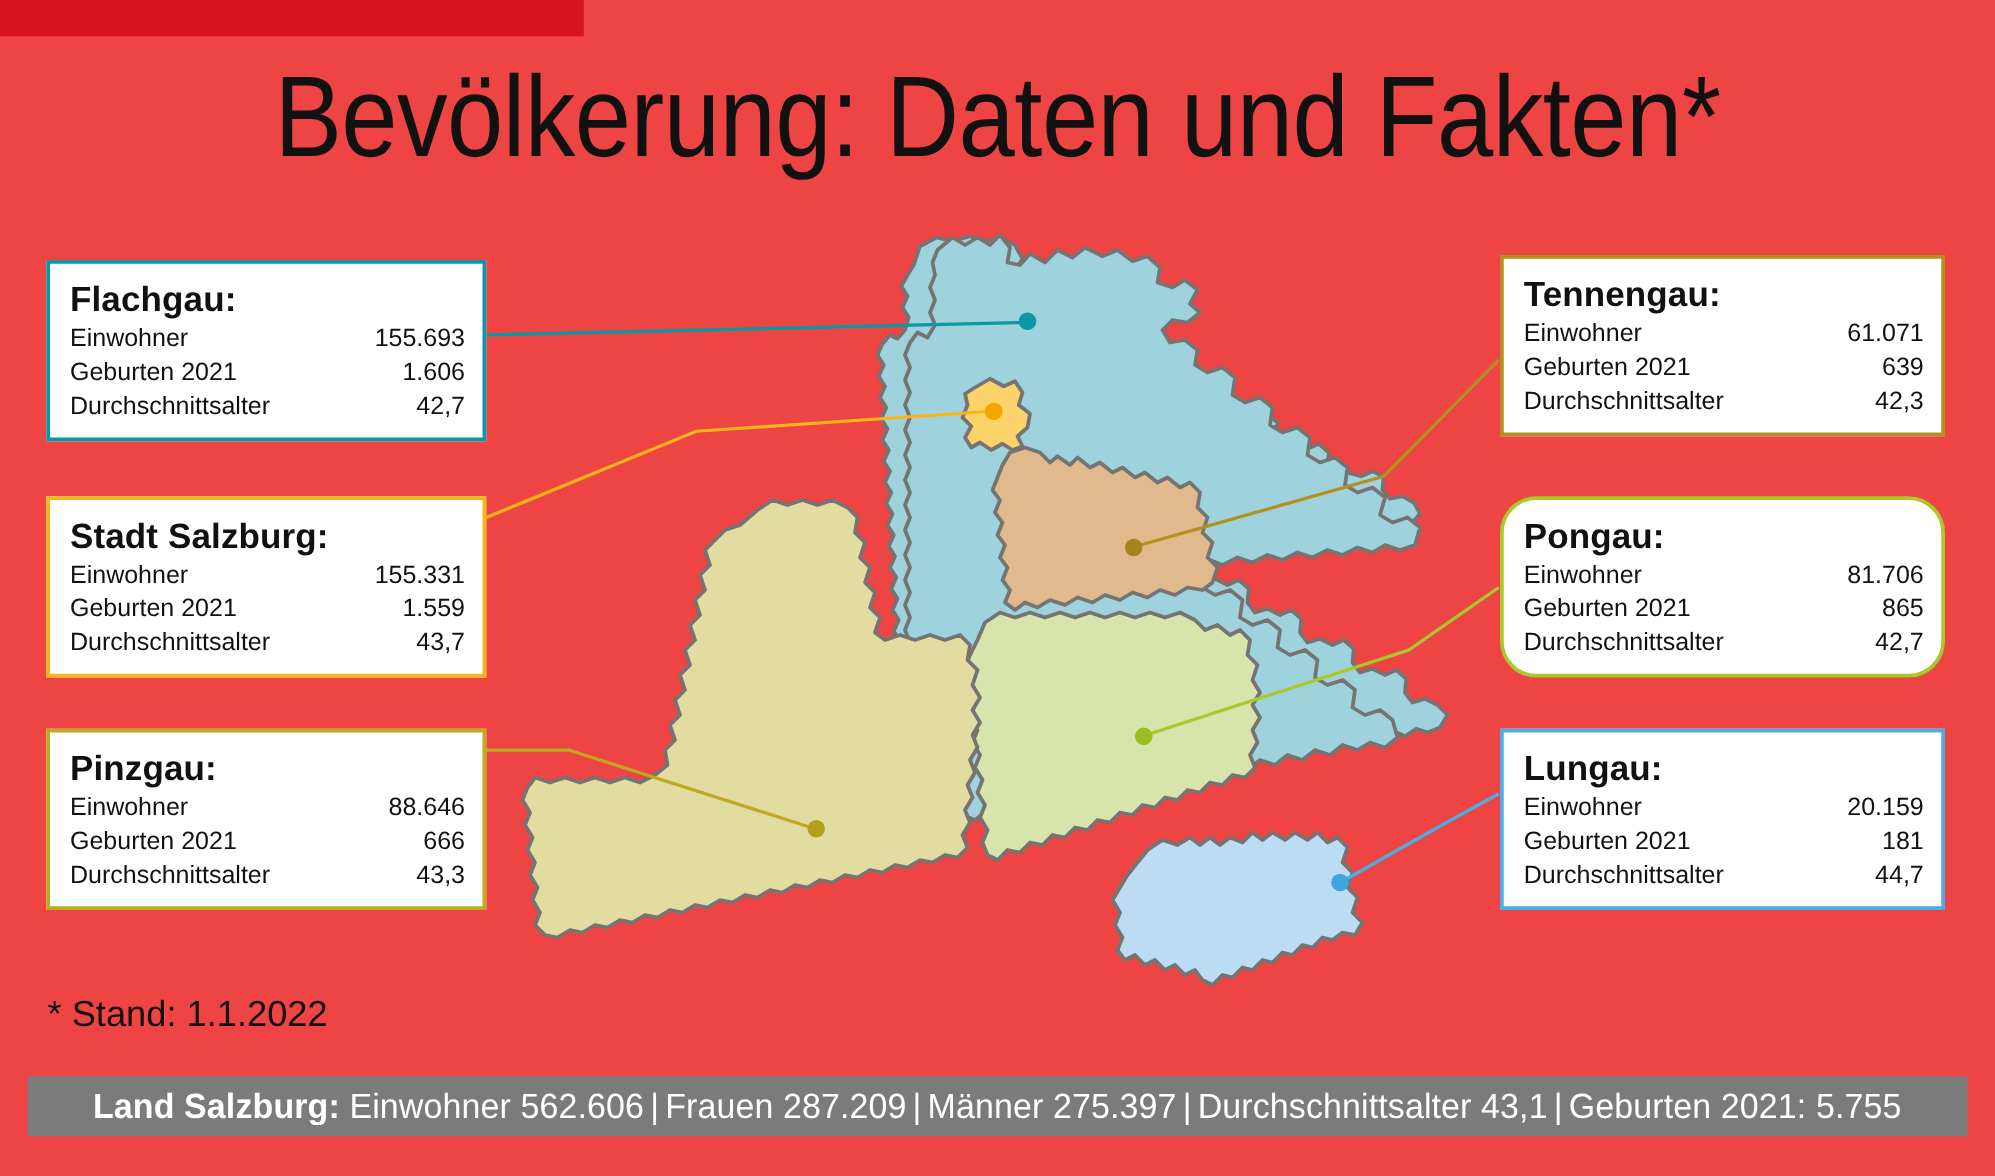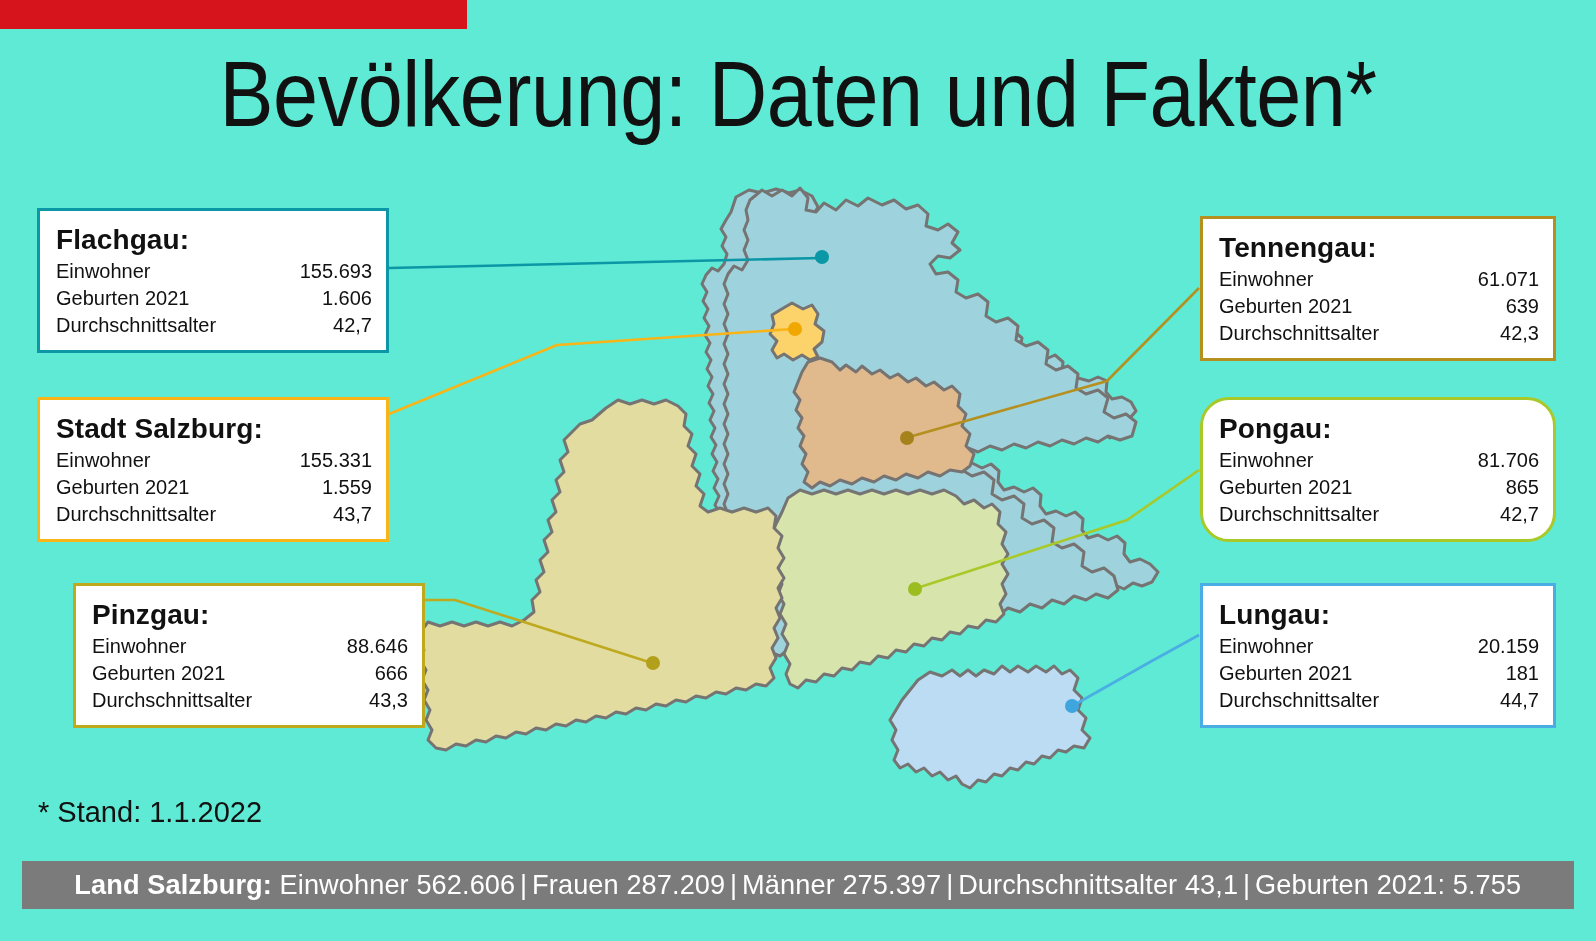--- a/index.html
+++ b/index.html
@@ -7,21 +7,21 @@
     padding: 0;
     background: #ffffff;
   }
   body {
     font-family: "Liberation Sans", sans-serif;
   }
   #canvas {
     position: relative;
     width: 1596px;
     height: 941px;
-    background: #5eead4;
+    background: #ef4444;
     overflow: hidden;
   }
 
   
   #red-bar {
     position: absolute;
     left: 0;
     top: 0;
     width: 467px;
     height: 29px;
@@ -75,22 +75,22 @@
   }
   .infobox .bx-row .bx-val {
     padding-left: 16px;
   }
 
   .box-left  { left: 37px;  width: 352px; }
   .box-right { left: 1200px; width: 356px; }
 
   #box-flachgau       { top: 208px; border-color: #0b97a5; }
   #box-stadt-salzburg { top: 397px; border-color: #f9b417; }
-  #box-pinzgau        { top: 583px; border-color: #bfa91f; margin-left: 36px; }
-  #box-tennengau      { top: 216px; border-color: #b5901e; }
+  #box-pinzgau        { top: 583px; border-color: #bfa91f; }
+  #box-tennengau      { top: 204px; border-color: #b5901e; }
   #box-pongau         { top: 397px; border-color: #a9c929; border-radius: 29px; }
   #box-lungau         { top: 583px; border-color: #4aaee4; }
 
   
   #footnote {
     position: absolute;
     left: 38px;
     top: 796px;
     font-size: 29px;
     color: #111;

